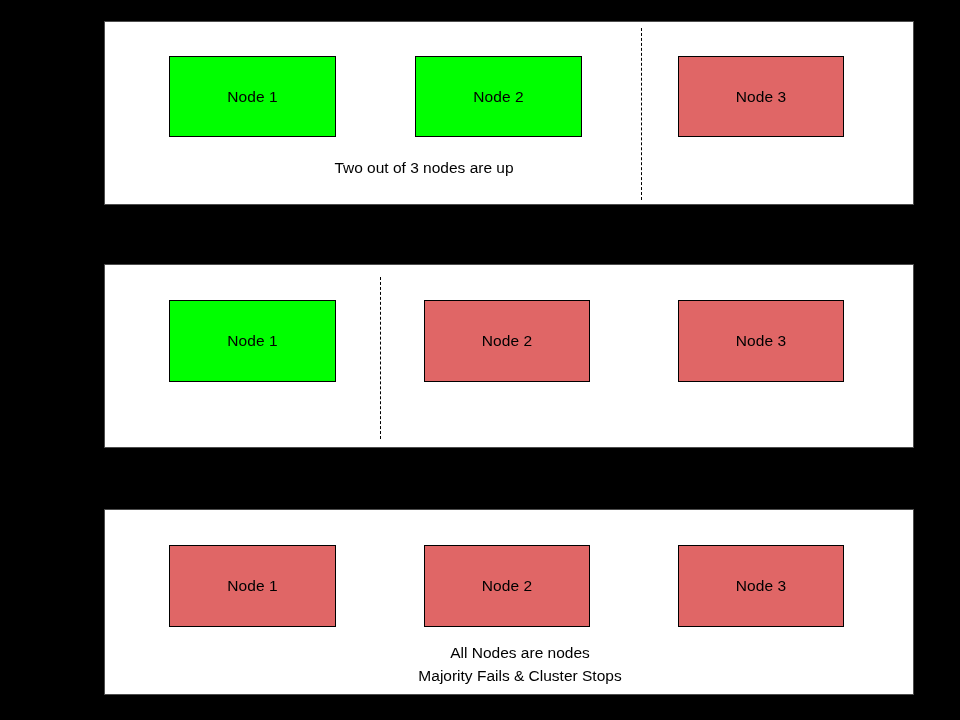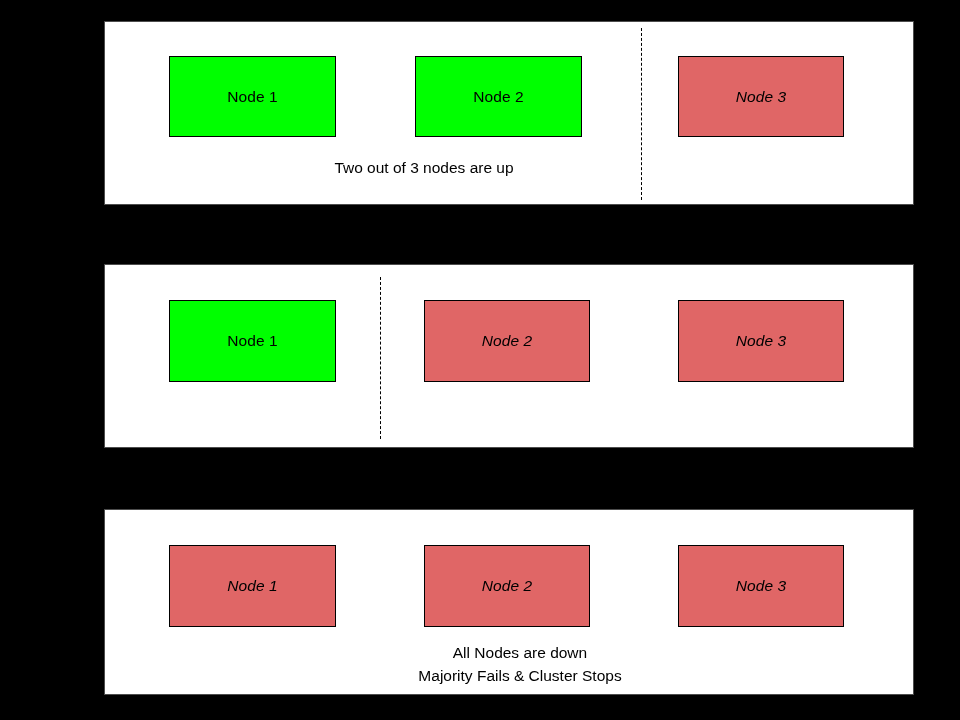--- a/index.html
+++ b/index.html
@@ -43,21 +43,21 @@
     display: flex;
     align-items: center;
     justify-content: center;
     color: #000000;
     font-size: 15.5px;
     font-family: "Liberation Sans", sans-serif;
     line-height: 1;
     letter-spacing: 0.1px;
   }
   .node-up   { background: #00ff00; }
-  .node-down { background: #e06666; font-style: italic; }
+  .node-down { background: #e06666; }
 
   
   #p1-node-1 { left: 64px;  top: 34px; width: 167px; height: 81px; }
   #p1-node-2 { left: 310px; top: 34px; width: 167px; height: 81px; }
   #p1-node-3 { left: 573px; top: 34px; width: 166px; height: 81px; }
 
   
   #p2-node-1 { left: 64px;  top: 35px; width: 167px; height: 82px; }
   #p2-node-2 { left: 319px; top: 35px; width: 166px; height: 82px; }
   #p2-node-3 { left: 573px; top: 35px; width: 166px; height: 82px; }
@@ -152,18 +152,18 @@
 
     <div class="node-box node-down" id="p3-node-2">
       <span>Node 2</span>
     </div>
 
     <div class="node-box node-down" id="p3-node-3">
       <span>Node 3</span>
     </div>
 
     <div class="caption" id="p3-caption">
-      <span class="cap-line">All Nodes are down</span>
+      <span class="cap-line">All Nodes are nodes</span>
       <span class="cap-line">Majority Fails &amp; Cluster Stops</span>
     </div>
   </div>
 
 </div>
 
 </body></html>

